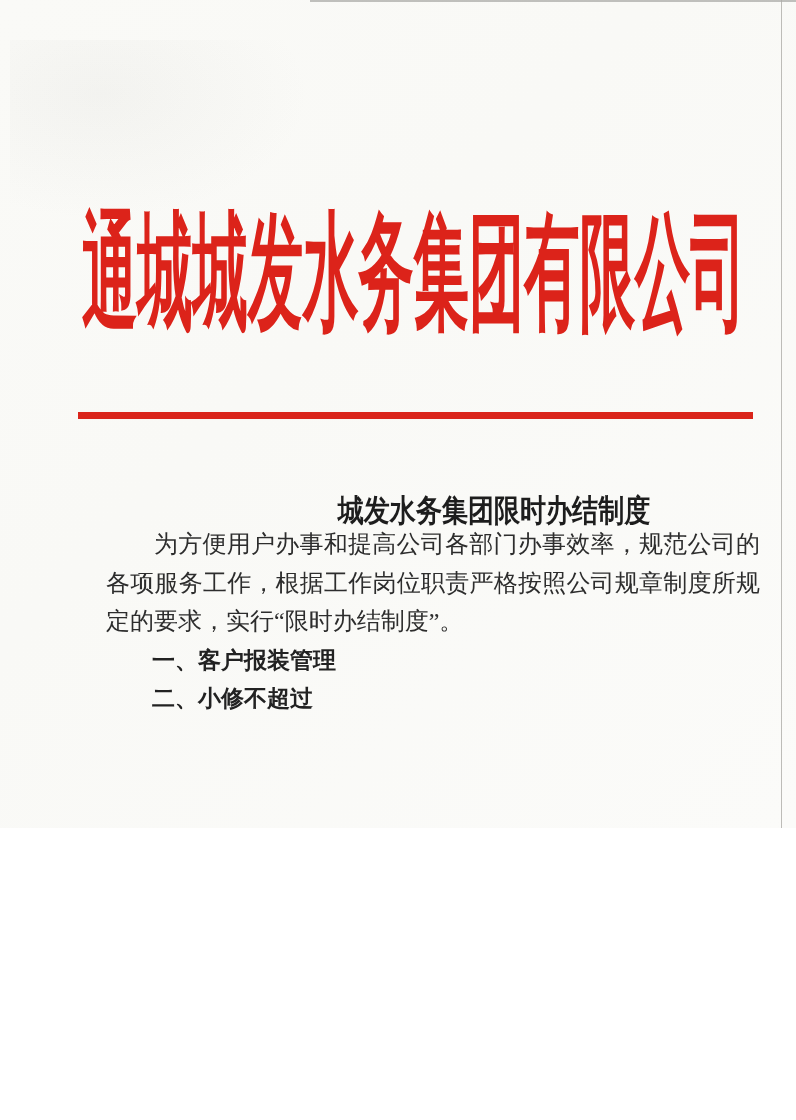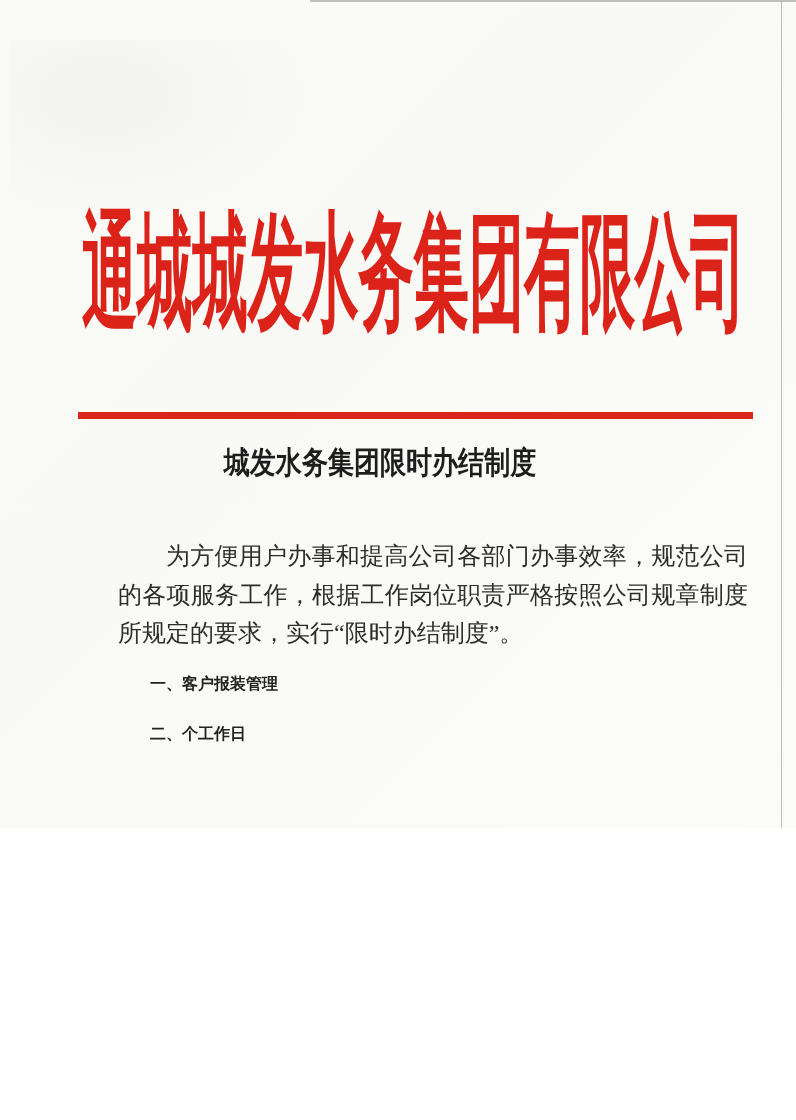--- a/index.html
+++ b/index.html
@@ -66,23 +66,23 @@
     left: 78px;
     top: 412px;
     width: 675px;
     height: 7px;
     background: #da251b;
   }
   
   .doc-title-wrap {
     position: absolute;
     left: 80px;
-    top: 442px;
+    top: 490px;
     width: 600px;
-    text-align: center;
+    text-align: right;
   }
   .doc-title {
     display: inline-block;
     font-family: "Liberation Serif", serif;
     font-weight: 700;
     font-size: 31px;
     color: #1d1d1d;
     white-space: nowrap;
     transform: scaleX(0.84);
     transform-origin: center top;
@@ -93,33 +93,33 @@
     left: 106px;
     top: 525px;
     width: 654px;
     font-size: 24px;
     line-height: 38.5px;
     color: #2d2d2d;
     text-align: justify;
     text-justify: inter-character;
   }
   .doc-body p {
-    margin: 12px;
+    margin: 0;
     padding: 0;
   }
   .para {
     text-indent: 2em;
     font-family: "Liberation Serif", serif;
   }
   .heading {
     text-indent: 2em;
     font-weight: 700;
     color: #222222;
     font-family: "Liberation Sans", sans-serif;
-    font-size: 16px;
+    font-size: 23px;
   }
 </style>
 </head>
 <body>
 
 <div class="page">
 
   <div class="scan-noise-a"></div>
   <div class="scan-noise-b"></div>
   <div class="scan-edge-top"></div>
@@ -132,17 +132,17 @@
 
   <div class="doc-title-wrap">
     <span class="doc-title">城发水务集团限时办结制度</span>
   </div>
 
   <div class="doc-body">
     <p class="para">为方便用户办事和提高公司各部门办事效率，规范公司的各项服务工作，根据工作岗位职责严格按照公司规章制度所规定的要求，实行“限时办结制度”。</p>
 
     <p class="heading">一、客户报装管理</p>
 
-    <p class="heading">二、个工作日</p>
+    <p class="heading">二、小修不超过</p>
 
   </div>
 
 </div>
 
 </body></html>

